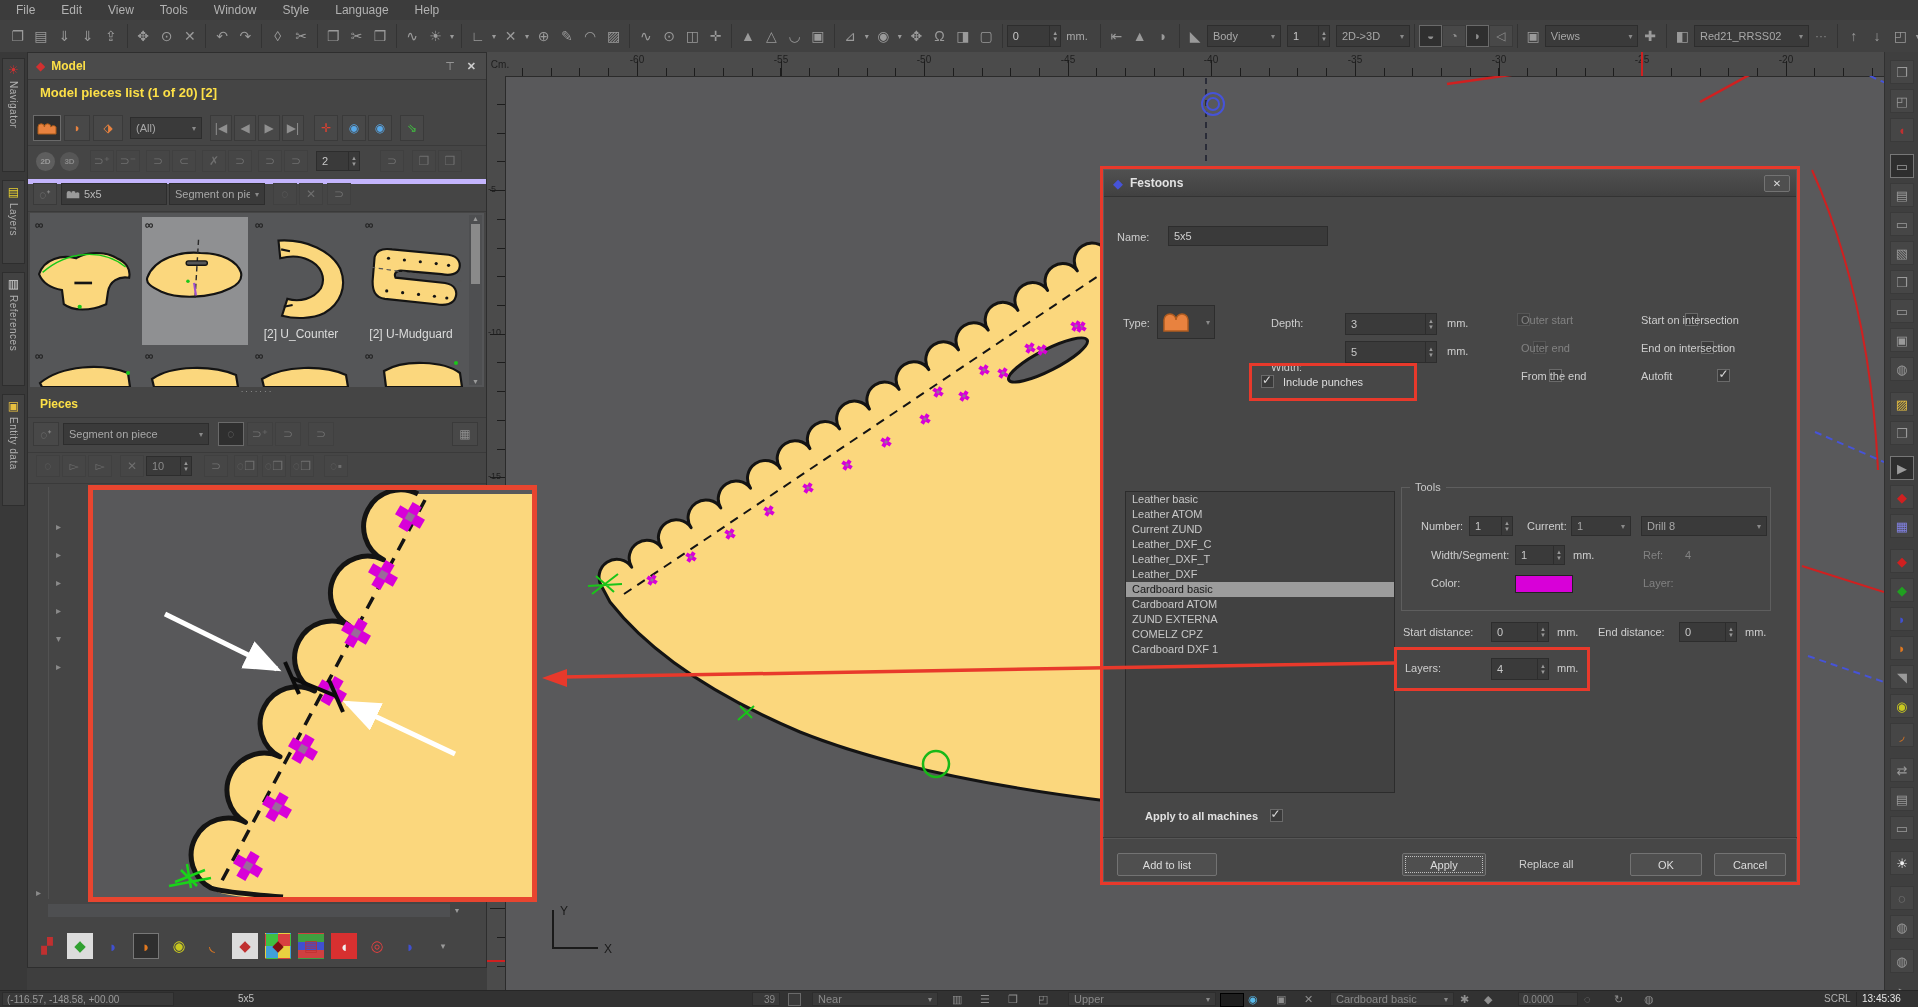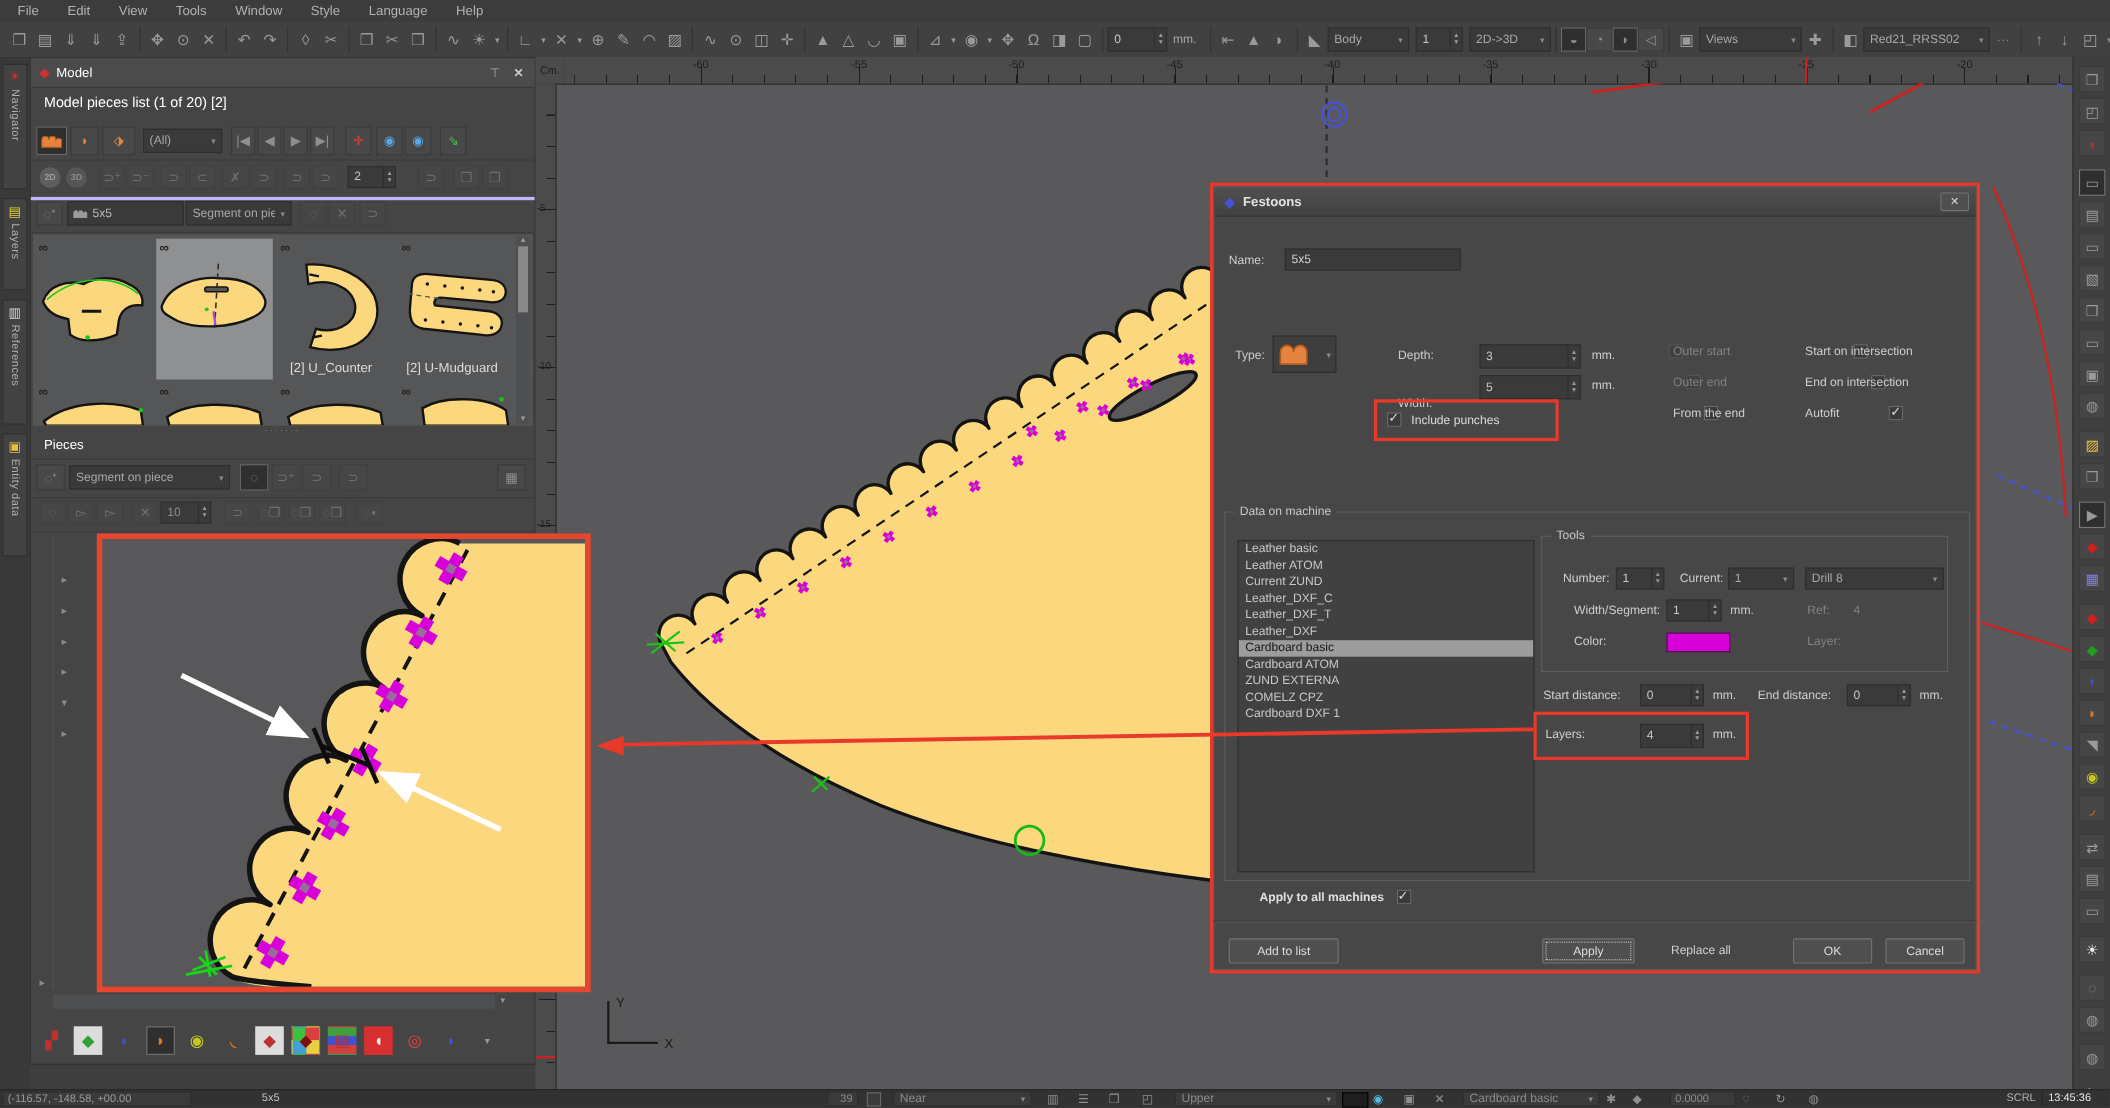--- a/index.html
+++ b/index.html
@@ -28,21 +28,21 @@
        display:flex;align-items:center;justify-content:center;box-sizing:border-box}
   .grp{border:1px solid #5e5e5e}
   .glab{position:absolute;top:-7px;left:8px;background:#474747;padding:0 5px;font-size:11px;color:#c8c8c8}
   
   #tabstrip{left:0;top:52px;width:27px;height:938px;background:#393939}
   .vtab{position:absolute;left:2px;width:23px;background:#424242;border:1px solid #2e2e2e;
         display:flex;flex-direction:column;align-items:center;padding-top:4px;box-sizing:border-box}
   .vtab .vt{writing-mode:vertical-rl;font-size:10px;color:#b0b0b0;margin-top:4px;letter-spacing:.5px}
   .vtab .vi{font-size:12px}
   #leftpanel{left:27px;top:52px;width:460px;height:916px;background:#454545;border:1px solid #2e2e2e;box-sizing:border-box}
-  .phead{font-weight:normal;color:#ffffff;font-size:12px}
+  .phead{font-weight:bold;color:#fde047;font-size:12px}
   .mini{display:inline-flex;align-items:center;justify-content:center;color:#8f8f8f;font-size:12px;
         width:24px;height:22px;background:#484848;border:1px solid #3a3a3a;box-sizing:border-box}
   .mini.sel{background:#2f2f2f;border-color:#6a6a6a}
   .mini.dim{color:#6f6f6f;border-color:#404040;background:#464646}
   .thumb{position:absolute;width:106px;height:128px;top:4px}
   .thumb .lbl{position:absolute;bottom:4px;width:100%;text-align:center;font-size:12px;color:#dcdcdc}
   .chain{position:absolute;left:3px;top:1px;font-size:12px;color:#222;font-weight:bold}
   .tree-arrow{position:absolute;color:#8a8a8a;font-size:10px}
   .tile{display:inline-flex;width:26px;height:26px;align-items:center;justify-content:center;
         font-size:15px;border:1px solid transparent;box-sizing:border-box}
@@ -254,21 +254,21 @@
     <span class="mini abs" style="left:182px;top:6px;width:22px;height:26px">|◀</span>
     <span class="mini abs" style="left:206px;top:6px;width:22px;height:26px">◀</span>
     <span class="mini abs" style="left:230px;top:6px;width:22px;height:26px">▶</span>
     <span class="mini abs" style="left:254px;top:6px;width:22px;height:26px">▶|</span>
     <span class="mini abs" style="left:286px;top:6px;width:24px;height:26px;color:#e04030">✛</span>
     <span class="mini abs" style="left:314px;top:6px;width:24px;height:26px;color:#58a8e8">◉</span>
     <span class="mini abs" style="left:340px;top:6px;width:24px;height:26px;color:#58a8e8">◉</span>
     <span class="mini abs" style="left:372px;top:6px;width:24px;height:26px;color:#40c040">⇘</span>
   </div>
 
-  <div class="abs" style="left:0;top:93px;width:458px;height:33px;border-bottom:3px solid #c4b5fd">
+  <div class="abs" style="left:0;top:93px;width:458px;height:33px;border-bottom:5px solid #c4b5fd">
     <span class="abs" style="left:8px;top:6px;width:19px;height:19px;border-radius:50%;background:#5e5e5e;color:#9a9a9a;font-size:8px;font-weight:bold;display:flex;align-items:center;justify-content:center">2D</span>
     <span class="abs" style="left:32px;top:6px;width:19px;height:19px;border-radius:50%;background:#565656;color:#8a8a8a;font-size:8px;font-weight:bold;display:flex;align-items:center;justify-content:center">3D</span>
     <span class="mini dim abs" style="left:62px;top:4px">⊃⁺</span>
     <span class="mini dim abs" style="left:88px;top:4px">⊃⁻</span>
     <span class="mini dim abs" style="left:118px;top:4px">⊃</span>
     <span class="mini dim abs" style="left:144px;top:4px">⊂</span>
     <span class="mini dim abs" style="left:174px;top:4px">✗</span>
     <span class="mini dim abs" style="left:200px;top:4px">⊃</span>
     <span class="mini dim abs" style="left:230px;top:4px">⊃</span>
     <span class="mini dim abs" style="left:256px;top:4px">⊃</span>
@@ -604,23 +604,20 @@
   <span class="abs" style="left:418px;top:201px">From the end</span>
 
   <span class="cb abs" style="left:518px;top:144px"></span>
   <span class="abs" style="left:538px;top:145px">Start on intersection</span>
   <span class="cb abs" style="left:518px;top:172px"></span>
   <span class="abs" style="left:538px;top:173px">End on intersection</span>
   <span class="cb chk abs" style="left:518px;top:200px"></span>
   <span class="abs" style="left:538px;top:201px">Autofit</span>
 
   
-  <div class="grp abs" style="left:10px;top:296px;width:676px;height:334px">
-    <span class="glab">Data on machine</span>
-  </div>
   <div class="mlist abs" style="left:22px;top:322px;width:268px;height:300px">
     <div class="mrow">Leather basic</div>
     <div class="mrow">Leather ATOM</div>
     <div class="mrow">Current ZUND</div>
     <div class="mrow">Leather_DXF_C</div>
     <div class="mrow">Leather_DXF_T</div>
     <div class="mrow">Leather_DXF</div>
     <div class="mrow sel">Cardboard basic</div>
     <div class="mrow">Cardboard ATOM</div>
     <div class="mrow">ZUND EXTERNA</div>

